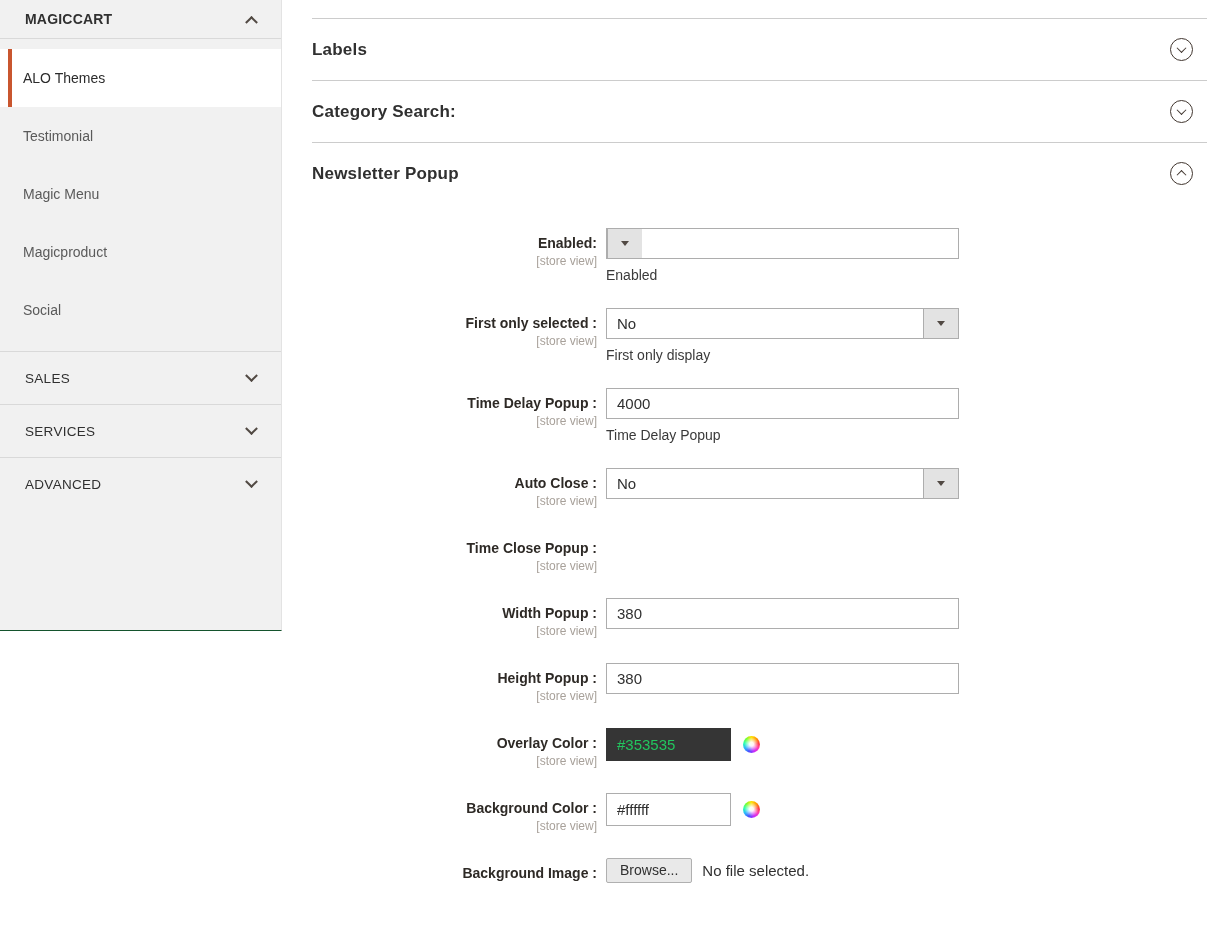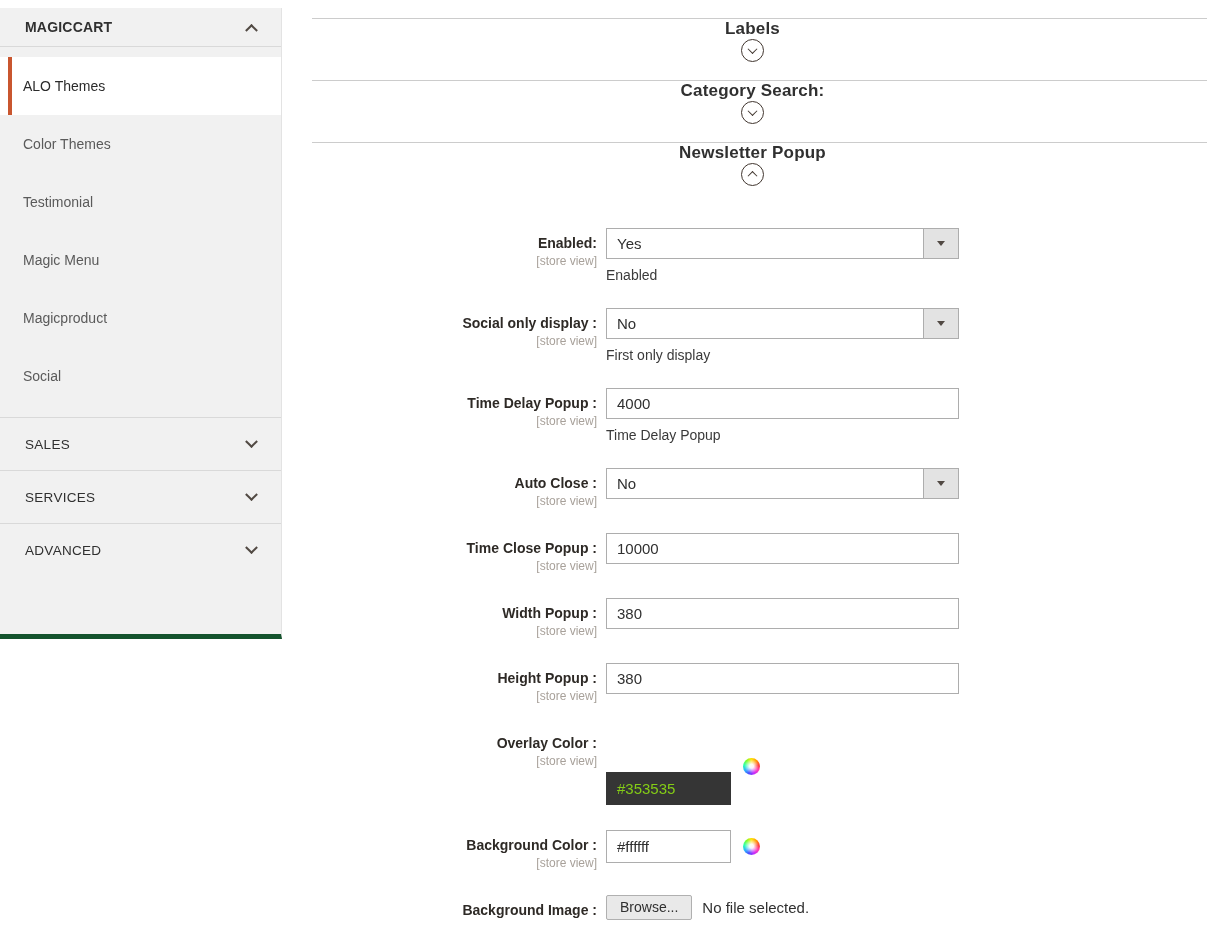--- a/index.html
+++ b/index.html
@@ -4,22 +4,22 @@
 <style>
   * { box-sizing: border-box; }
   html,body { margin:0; padding:0; }
   body {
     width:1207px; height:935px; position:relative; overflow:hidden;
     background:#ffffff; font-family:"Liberation Sans", sans-serif; color:#303030;
   }
 
   
   .sidebar {
-    position:absolute; left:0; top:8px; width:282px; height:631px;
-    background:#f1f1f1; border-right:1px solid #e3e3e3; border-bottom:5px solid #14532d;
+    position:absolute; left:0; top:0; width:282px; height:631px;
+    background:#f1f1f1; border-right:1px solid #e3e3e3; border-bottom:1px solid #14532d;
   }
   .sb-header {
     height:39px; display:flex; align-items:center; justify-content:space-between;
     padding:0 25px; border-bottom:1px solid #d9d9d9;
     font-size:14px; font-weight:bold; color:#303030; letter-spacing:.2px;
     cursor:pointer;
   }
   .nav-items { padding:10px 0 12px 0; }
   .nav-item {
     height:58px; display:flex; align-items:center; padding-left:23px;
@@ -38,22 +38,22 @@
   }
   
   .caret { width:9px; height:9px; border-right:2px solid #514943; border-bottom:2px solid #514943; display:inline-block; }
   .caret.up   { transform:rotate(-135deg) translate(-2px,-2px); }
   .caret.down { transform:rotate(45deg) translate(-2px,-2px); }
 
   
   .main { position:absolute; left:282px; top:0; right:0; padding:18px 0 0 30px; }
   .section-header {
     border-top:1px solid #cccccc; height:62px;
-    display:flex; align-items:center; 
-    padding-right:14px; cursor:pointer;flex-direction:column;
+    display:flex; align-items:center; justify-content:space-between;
+    padding-right:14px; cursor:pointer;
   }
   .section-title { font-size:17px; font-weight:700; color:#303030; letter-spacing:.2px; }
   .circle-chev {
     width:23px; height:23px; border:1px solid #41362f; border-radius:50%;
     display:flex; align-items:center; justify-content:center; flex:0 0 auto;
   }
   .cchev { width:7px; height:7px; border-right:1.4px solid #41362f; border-bottom:1.4px solid #41362f; display:inline-block; }
   .cchev.down { transform:rotate(45deg) translate(-1px,-1px); }
   .cchev.up   { transform:rotate(-135deg) translate(-1px,-1px); }
 
@@ -76,21 +76,21 @@
   .control-text {
     width:353px; height:31px; border:1px solid #adadad; background:#fff;
     padding:0 10px; font-size:15px; color:#303030; font-family:"Liberation Sans",sans-serif;
     outline:none;
   }
   .control-color {
     width:125px; height:33px; border:1px solid #adadad; background:#fff;
     padding:0 10px; font-size:15px; color:#303030; font-family:"Liberation Sans",sans-serif;
     outline:none; vertical-align:middle;
   }
-  .control-color.dark { background:#353535; border-color:#353535; color:#84cc16;margin-top:44px; }
+  .control-color.dark { background:#353535; border-color:#353535; color:#22c55e; }
   .color-wheel {
     display:inline-block; width:17px; height:17px; border-radius:50%;
     margin-left:12px; vertical-align:middle; cursor:pointer;
     background:
       radial-gradient(circle at 50% 48%, rgba(255,255,255,.95) 0 2px, rgba(255,255,255,0) 58%),
       conic-gradient(#ffe000, #ff9800, #ff3d3d, #ff3db8, #c52bff, #4d4dff, #2bb5ff, #2bffb0, #7bff2b, #ffe000);
   }
   .note { margin-top:8px; font-size:14px; color:#3a3a3a; }
 
   .browse-btn {
@@ -106,23 +106,20 @@
 <div class="sidebar">
   <div class="sb-header">
     <span>MAGICCART</span>
     <span class="caret up"></span>
   </div>
   <div class="nav-items">
     <div class="nav-item active">
       <span>ALO Themes</span>
     </div>
     <div class="nav-item">
-      <span>Color Themes</span>
-    </div>
-    <div class="nav-item">
       <span>Testimonial</span>
     </div>
     <div class="nav-item">
       <span>Magic Menu</span>
     </div>
     <div class="nav-item">
       <span>Magicproduct</span>
     </div>
     <div class="nav-item">
       <span>Social</span>
@@ -168,32 +165,31 @@
 
   <div class="form">
 
     <div class="form-row">
       <div class="label-col">
         <div class="field-label">Enabled:</div>
         <div class="scope">[store view]</div>
       </div>
       <div class="field-col">
         <div class="control-select">
-          <span class="select-value">Yes</span>
           <span class="select-btn">
               <span class="select-arrow"></span>
             </span>
         </div>
         <div class="note">Enabled</div>
       </div>
     </div>
 
     <div class="form-row">
       <div class="label-col">
-        <div class="field-label">Social only display :</div>
+        <div class="field-label">First only selected :</div>
         <div class="scope">[store view]</div>
       </div>
       <div class="field-col">
         <div class="control-select">
           <span class="select-value">No</span>
           <span class="select-btn">
               <span class="select-arrow"></span>
             </span>
         </div>
         <div class="note">First only display</div>
@@ -224,23 +220,20 @@
             </span>
         </div>
       </div>
     </div>
 
     <div class="form-row">
       <div class="label-col">
         <div class="field-label">Time Close Popup :</div>
         <div class="scope">[store view]</div>
       </div>
-      <div class="field-col">
-        <input class="control-text" type="text" value="10000" style="">
-      </div>
     </div>
 
     <div class="form-row">
       <div class="label-col">
         <div class="field-label">Width Popup :</div>
         <div class="scope">[store view]</div>
       </div>
       <div class="field-col">
         <input class="control-text" type="text" value="380" style="">
       </div>

